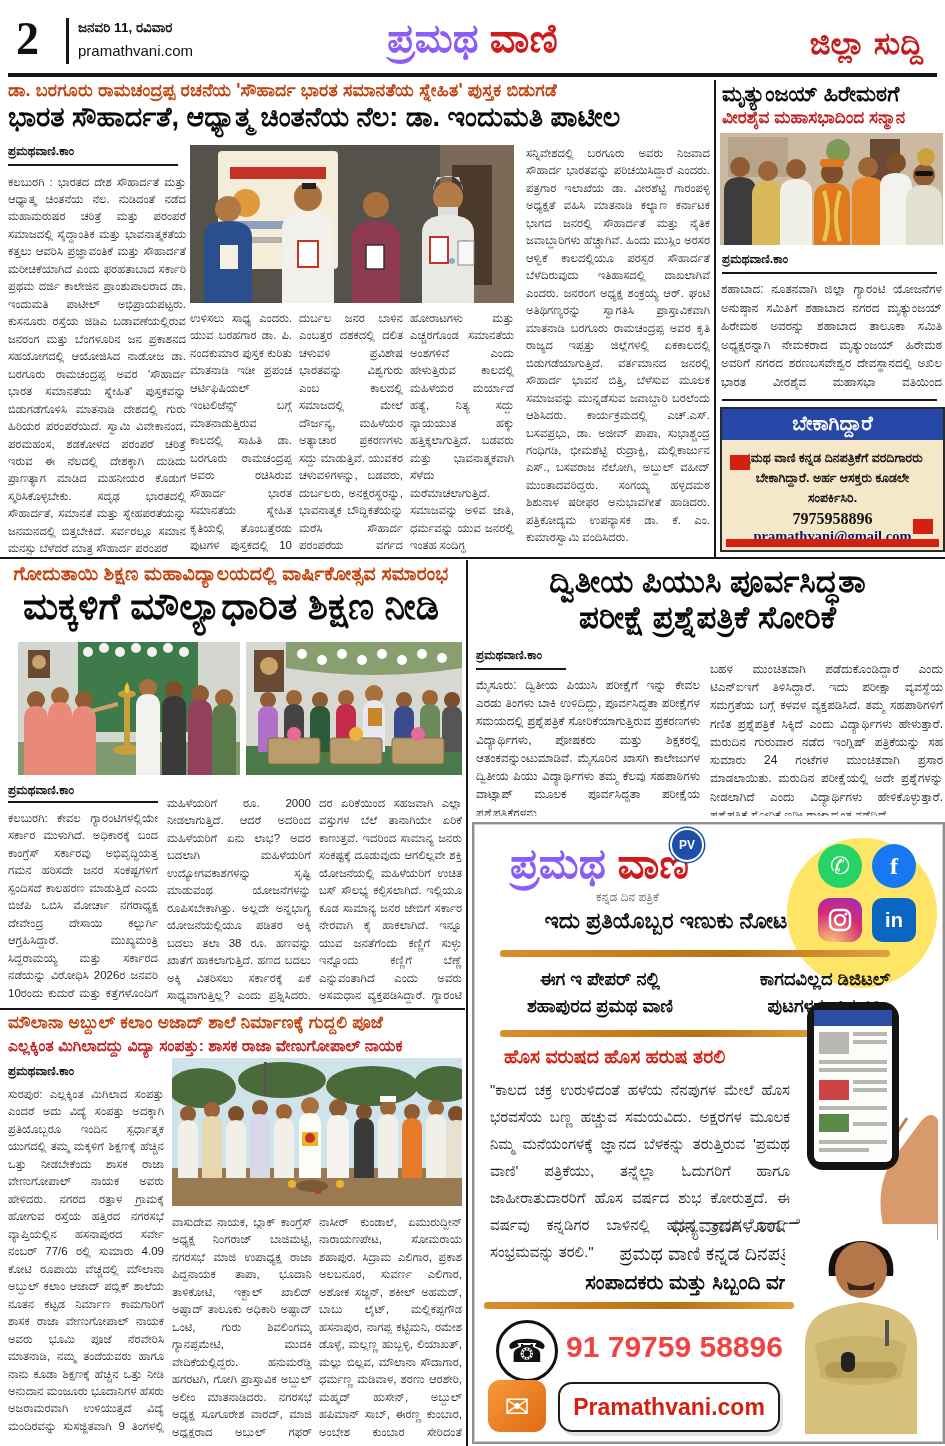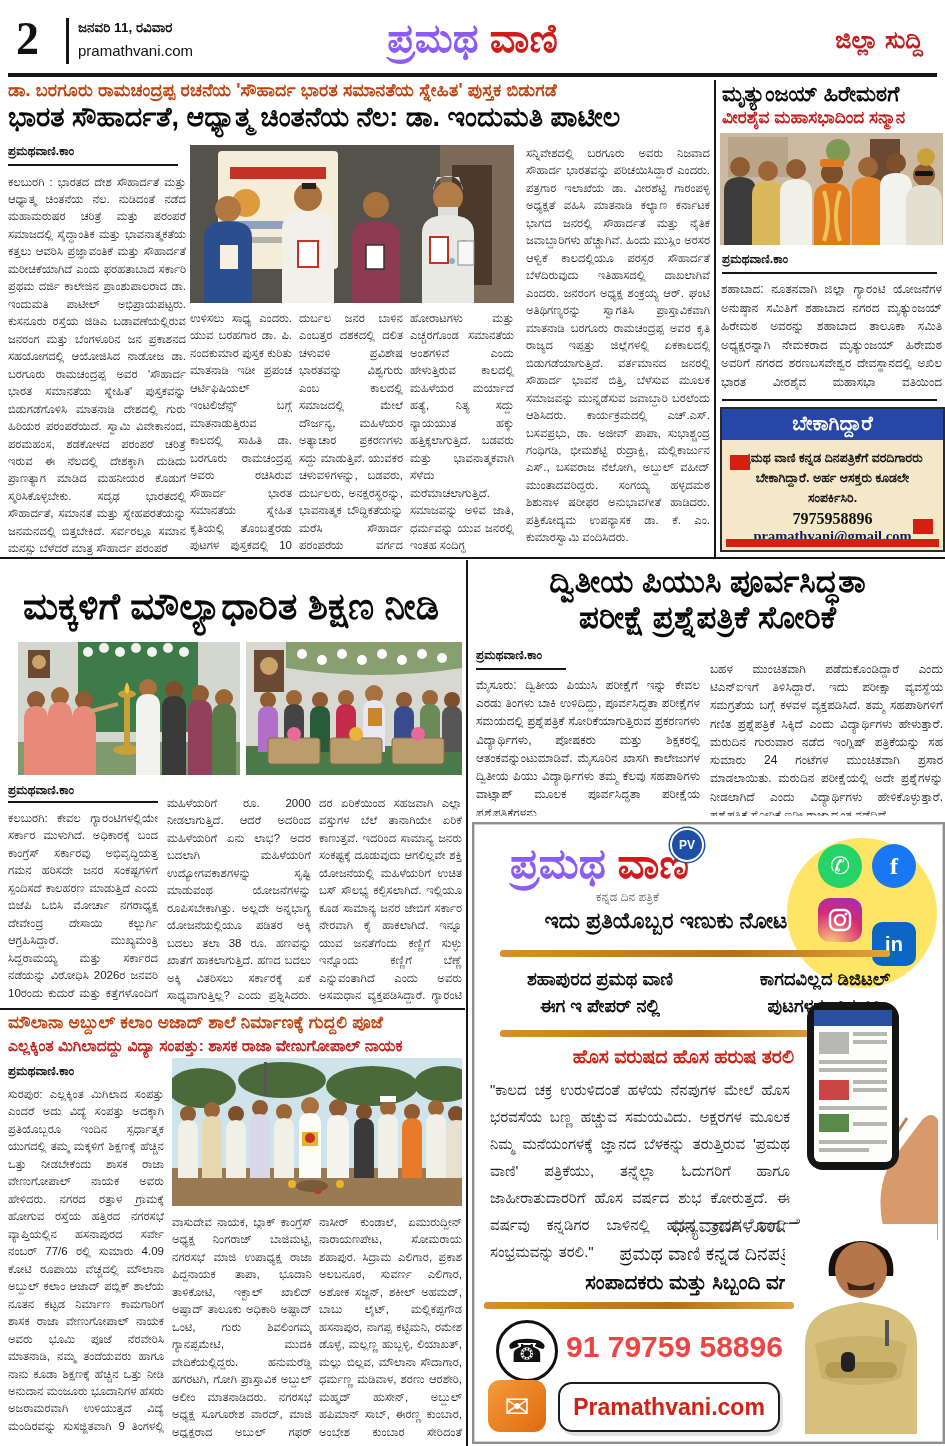--- a/index.html
+++ b/index.html
@@ -38,21 +38,21 @@
 <div id="page">
 
   <div class="abs" style="left:16px;top:12px;font-family:'Liberation Serif',serif;font-size:46px;font-weight:bold;">2</div>
   <div class="abs rule" style="left:66px;top:18px;width:2.5px;height:46px;"></div>
   <div class="abs" style="left:78px;top:20px;font-size:13.5px;font-weight:bold;">ಜನವರಿ 11, ರವಿವಾರ</div>
   <div class="abs" style="left:78px;top:42px;font-size:15px;">pramathvani.com</div>
   <div class="abs" style="left:0;right:0;top:16px;text-align:center;font-size:40px;">
     <span class="brand-blue">ಪ್ರಮಥ</span>
     <span class="brand-red">ವಾಣಿ</span>
   </div>
-  <div class="abs" style="right:22px;top:26px;font-size:24px;font-weight:800;color:#c41d1d;">ಜಿಲ್ಲಾ ಸುದ್ದಿ</div>
+  <div class="abs" style="right:22px;top:26px;font-size:31px;font-weight:800;color:#c41d1d;">ಜಿಲ್ಲಾ ಸುದ್ದಿ</div>
   <div class="abs rule" style="left:8px;right:8px;top:73px;height:3.5px;"></div>
 
   <div class="abs kicker" style="left:8px;top:80px;width:704px;font-size:17.5px;">ಡಾ. ಬರಗೂರು ರಾಮಚಂದ್ರಪ್ಪ ರಚನೆಯ 'ಸೌಹಾರ್ದ ಭಾರತ ಸಮಾನತೆಯ ಸ್ನೇಹಿತ' ಪುಸ್ತಕ ಬಿಡುಗಡೆ</div>
   <div class="abs headline" style="left:8px;top:102px;width:704px;font-size:27px;">ಭಾರತ ಸೌಹಾರ್ದತೆ, ಆಧ್ಯಾತ್ಮ ಚಿಂತನೆಯ ನೆಲ: ಡಾ. ಇಂದುಮತಿ ಪಾಟೀಲ</div>
 
   <div class="abs" style="left:8px;top:144px;width:178px;">
     <div class="byline">ಪ್ರಮಥವಾಣಿ.ಕಾಂ</div>
     <div class="rule" style="width:170px;height:1.5px;margin:6px 0 8px;"></div>
     <div class="col" style="height:385px;">ಕಲಬುರಗಿ : ಭಾರತದ ದೇಶ ಸೌಹಾರ್ದತೆ ಮತ್ತು ಆಧ್ಯಾತ್ಮ ಚಿಂತನೆಯ ನೆಲ. ನುಡಿದಂತೆ ನಡೆದ ಮಹಾಮರುಷರ ಚರಿತ್ರೆ ಮತ್ತು ಪರಂಪರೆ ಸಮಾಜದಲ್ಲಿ ಸೈದ್ಧಾಂತಿಕ ಮತ್ತು ಭಾವನಾತ್ಮಕತೆಯ ಕತ್ತಲು ಆವರಿಸಿ ಪ್ರಜ್ಞಾವಂತಿಕೆ ಮತ್ತು ಸೌಹಾರ್ದತೆ ಮರೀಚಿಕೆಯಾಗಿದೆ ಎಂದು ಫರಹತಾಬಾದ ಸರ್ಕಾರಿ ಪ್ರಥಮ ದರ್ಜಿ ಕಾಲೇಜಿನ ಪ್ರಾಂಶುಪಾಲರಾದ ಡಾ. ಇಂದುಮತಿ ಪಾಟೀಲ್ ಅಭಿಪ್ರಾಯಪಟ್ಟರು. ಕುಸನೂರು ರಸ್ತೆಯ ಜಿಡಿಎ ಬಡಾವಣೆಯಲ್ಲಿರುವ ಜನರಂಗ ಮತ್ತು ಬೆಂಗಳೂರಿನ ಜನ ಪ್ರಕಾಶನದ ಸಹಯೋಗದಲ್ಲಿ ಆಯೋಜಿಸಿದ ನಾಡೋಜ ಡಾ. ಬರಗೂರು ರಾಮಚಂದ್ರಪ್ಪ ಅವರ 'ಸೌಹಾರ್ದ ಭಾರತ ಸಮಾನತೆಯ ಸ್ನೇಹಿತ' ಪುಸ್ತಕವನ್ನು ಬಿಡುಗಡೆಗೊಳಿಸಿ ಮಾತನಾಡಿ ದೇಶದಲ್ಲಿ ಗುರು ಹಿರಿಯರ ಪರಂಪರೆಯಿದೆ. ಸ್ವಾಮಿ ವಿವೇಕಾನಂದ, ಪರಮಹಂಸ, ಶಡಕೋಳದ ಪರಂಪರೆ ಚರಿತ್ರೆ ಇರುವ ಈ ನೆಲದಲ್ಲಿ ದೇಶಕ್ಕಾಗಿ ದುಡಿದು ಪ್ರಾಣತ್ಯಾಗ ಮಾಡಿದ ಮಹನೀಯರ ಕೊಡುಗೆ ಸ್ಮರಿಸಿಕೊಳ್ಳಬೇಕು. ಸದೃಢ ಭಾರತದಲ್ಲಿ ಸೌಹಾರ್ದತೆ, ಸಮಾನತೆ ಮತ್ತು ಸ್ನೇಹಪರತೆಯನ್ನು ಜನಮನದಲ್ಲಿ ಬಿತ್ತಬೇಕಿದೆ. ಸರ್ವರಲ್ಲೂ ಸಮಾನ ಮನಸ್ಸು ಬೆಳೆದರೆ ಮಾತ್ರ ಸೌಹಾರ್ದ ಪರಂಪರೆ</div>
   </div>
@@ -138,20 +138,21 @@
     <div class="sq" style="left:8px;top:46px;"></div>
     <div class="sq" style="right:10px;bottom:16px;"></div>
     <div class="wbody">ಪ್ರಮಥ ವಾಣಿ ಕನ್ನಡ ದಿನಪತ್ರಿಕೆಗೆ ವರದಿಗಾರರು ಬೇಕಾಗಿದ್ದಾರೆ. ಅರ್ಹ ಆಸಕ್ತರು ಕೂಡಲೇ ಸಂಪರ್ಕಿಸಿರಿ.</div>
     <div class="wphone">7975958896</div>
     <div class="wemail">pramathvani@gmail.com</div>
     <div class="bot"></div>
   </div>
 
   <div class="abs rule" style="left:0;right:0;top:557px;height:1.5px;"></div>
 
+  <div class="abs kicker" style="left:0;top:563px;width:462px;text-align:center;font-size:19px;">ಗೋದುತಾಯಿ ಶಿಕ್ಷಣ ಮಹಾವಿದ್ಯಾಲಯದಲ್ಲಿ ವಾರ್ಷಿಕೋತ್ಸವ ಸಮಾರಂಭ</div>
   <div class="abs headline" style="left:0;top:586px;width:462px;text-align:center;font-size:37px;">ಮಕ್ಕಳಿಗೆ ಮೌಲ್ಯಾಧಾರಿತ ಶಿಕ್ಷಣ ನೀಡಿ</div>
 
   <div class="abs photo" style="left:18px;top:642px;width:222px;height:133px;">
     <svg width="222" height="133" viewBox="0 0 222 133">
       <rect width="222" height="133" fill="#d4d7cf"></rect>
       <rect x="60" y="0" width="120" height="90" fill="#3f7a4a"></rect>
       <g fill="#f2f2ee">
           <circle cx="70" cy="10" r="5"></circle>
           <circle cx="86" cy="6" r="5"></circle>
           <circle cx="102" cy="10" r="5"></circle>
@@ -274,35 +275,35 @@
     <div class="abs" style="right:18px;top:20px;width:116px;display:flex;flex-wrap:wrap;gap:10px;justify-content:center;">
       <div class="socic" style="background:#25d366;">✆</div>
       <div class="socic" style="background:#1877f2;font-family:'Liberation Serif',serif;">f</div>
       <div class="socic" style="border-radius:12px;background:radial-gradient(circle at 30% 110%,#feda75,#d62976 60%,#962fbf);">
         <svg width="24" height="24" viewBox="0 0 24 24">
             <rect x="2" y="2" width="20" height="20" rx="6" fill="none" stroke="#fff" stroke-width="2.4"></rect>
             <circle cx="12" cy="12" r="5" fill="none" stroke="#fff" stroke-width="2.4"></circle>
             <circle cx="18" cy="6" r="1.6" fill="#fff"></circle>
           </svg>
       </div>
-      <div class="socic" style="border-radius:10px;background:#0a66c2;font-size:20px;margin-top:24px;">in</div>
+      <div class="socic" style="border-radius:10px;background:#0a66c2;font-size:20px;">in</div>
     </div>
 
     <div class="abs goldbar" style="left:26px;top:126px;width:390px;"></div>
     <div class="abs" style="left:16px;top:142px;width:220px;text-align:center;font-size:18px;font-weight:800;line-height:1.5;">
+      <div>ಈಗ ಇ ಪೇಪರ್ ನಲ್ಲಿ</div>
       <div>ಶಹಾಪುರದ ಪ್ರಮಥ ವಾಣಿ</div>
-      <div>ಈಗ ಇ ಪೇಪರ್ ನಲ್ಲಿ</div>
     </div>
     <div class="abs" style="left:246px;top:142px;width:210px;text-align:center;font-size:18px;font-weight:800;line-height:1.5;">
       <div>ಕಾಗದವಿಲ್ಲದ ಡಿಜಿಟಲ್</div>
       <div>ಪುಟಗಳನ್ನು ತಿರುವಿರಿ</div>
     </div>
     <div class="abs goldbar" style="left:26px;top:206px;width:330px;"></div>
 
-    <div class="abs" style="left:30px;top:222px;width:290px;text-align:right;font-size:19px;font-weight:800;color:#d42010;">ಹೊಸ ವರುಷದ ಹೊಸ ಹರುಷ ತರಲಿ</div>
+    <div class="abs" style="left:30px;top:222px;width:290px;text-align:left;font-size:19px;font-weight:800;color:#d42010;">ಹೊಸ ವರುಷದ ಹೊಸ ಹರುಷ ತರಲಿ</div>
 
     <div class="abs" style="left:16px;top:252px;width:300px;font-size:15px;line-height:1.8;text-align:justify;color:#222;">"ಕಾಲದ ಚಕ್ರ ಉರುಳಿದಂತೆ ಹಳೆಯ ನೆನಪುಗಳ ಮೇಲೆ ಹೊಸ ಭರವಸೆಯ ಬಣ್ಣ ಹಚ್ಚುವ ಸಮಯವಿದು. ಅಕ್ಷರಗಳ ಮೂಲಕ ನಿಮ್ಮ ಮನೆಯಂಗಳಕ್ಕೆ ಜ್ಞಾನದ ಬೆಳಕನ್ನು ತರುತ್ತಿರುವ 'ಪ್ರಮಥ ವಾಣಿ' ಪತ್ರಿಕೆಯು, ತನ್ನೆಲ್ಲಾ ಓದುಗರಿಗೆ ಹಾಗೂ ಜಾಹೀರಾತುದಾರರಿಗೆ ಹೊಸ ವರ್ಷದ ಶುಭ ಕೋರುತ್ತದೆ. ಈ ವರ್ಷವು ಕನ್ನಡಿಗರ ಬಾಳಿನಲ್ಲಿ ಹೊಸ ಕ್ರಾಂತಿ ಹಾಗೂ ಸಂಭ್ರಮವನ್ನು ತರಲಿ."</div>
 
     <div class="abs" style="right:4px;top:176px;">
       <svg width="150" height="240" viewBox="0 0 150 240">
         <path d="M95 230 q-10-40 8-70 l30-40 q10-10 16 0 v120 Z" fill="#d89a6a"></path>
         <path d="M118 118 l-16 24" stroke="#c07f4e" stroke-width="3" fill="none"></path>
         <rect x="18" y="2" width="92" height="168" rx="16" fill="#141414"></rect>
         <rect x="25" y="10" width="78" height="152" rx="6" fill="#fdfdfb"></rect>
         <rect x="25" y="10" width="78" height="16" fill="#2a4fa0"></rect>

